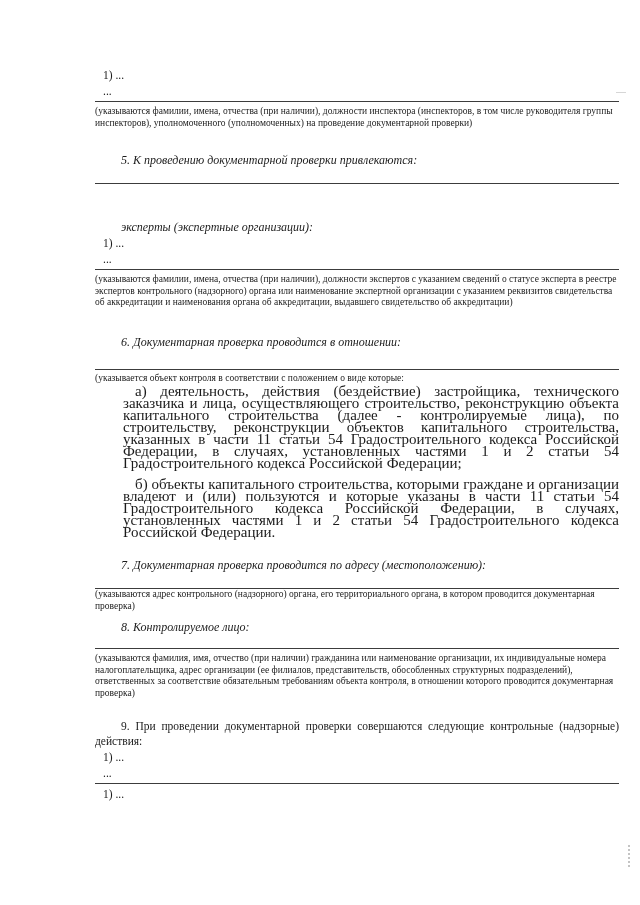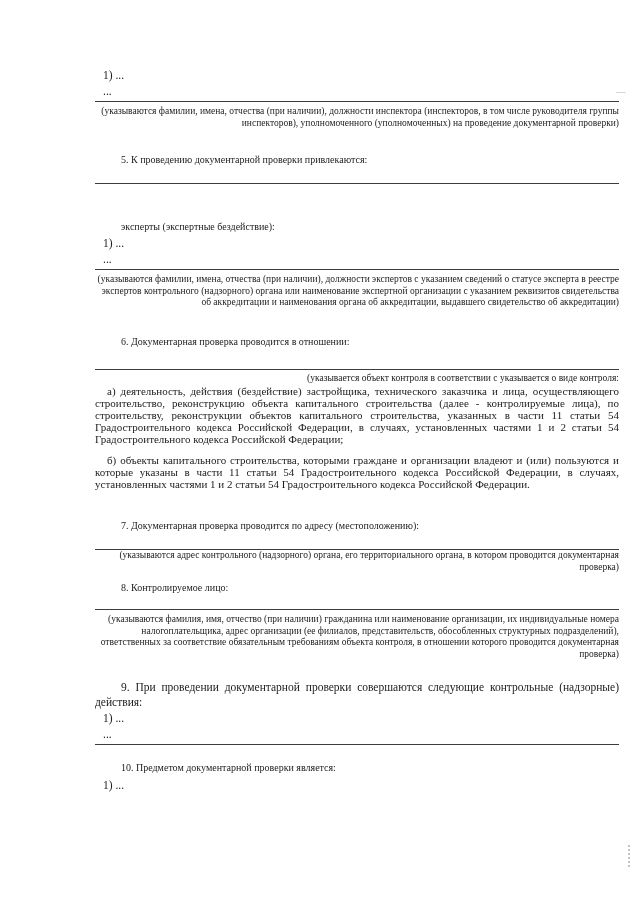--- a/index.html
+++ b/index.html
@@ -24,32 +24,34 @@
     line-height: 14px;
     padding-left: 8px;
   }
   .rule {
     border-bottom: 1px solid #3c3c3c;
     height: 1px;
   }
   .note {
     font-size: 9.5px;
     line-height: 11.5px;
-    text-align: right;
+    text-align: left;
   }
   .heading {
-    font-size: 10px;
+    font-size: 12px;
     line-height: 14px;
     text-indent: 26px;
+    font-style: italic;
   }
   .para {
-    font-size: 11px;
+    font-size: 15px;
     line-height: 12px;
     text-align: justify;
     text-indent: 12px;
+    margin-left: 28px;
   }
   .para-main {
     font-size: 11.5px;
     line-height: 14.5px;
     text-align: justify;
     text-indent: 26px;
   }
   .artifact-dots {
     position: absolute;
     right: 10px;
@@ -73,44 +75,43 @@
 <div class="sheet">
 
   <div class="item">1) ...</div>
   <div class="item" style="margin-top:2px">...</div>
   <div class="rule" style="margin-top:3px"></div>
   <div class="note" style="margin-top:4px">(указываются фамилии, имена, отчества (при наличии), должности инспектора (инспекторов, в том числе руководителя группы инспекторов), уполномоченного (уполномоченных) на проведение документарной проверки)</div>
 
   <div class="heading" style="margin-top:24px">5. К проведению документарной проверки привлекаются:</div>
   <div class="rule" style="margin-top:16px"></div>
 
-  <div class="heading" style="margin-top:36px">эксперты (экспертные бездействие):</div>
+  <div class="heading" style="margin-top:36px">эксперты (экспертные организации):</div>
   <div class="item" style="margin-top:2px">1) ...</div>
   <div class="item" style="margin-top:2px">...</div>
   <div class="rule" style="margin-top:3px"></div>
   <div class="note" style="margin-top:4px">(указываются фамилии, имена, отчества (при наличии), должности экспертов с указанием сведений о статусе эксперта в реестре экспертов контрольного (надзорного) органа или наименование экспертной организации с указанием реквизитов свидетельства об аккредитации и наименования органа об аккредитации, выдавшего свидетельство об аккредитации)</div>
 
   <div class="heading" style="margin-top:26px">6. Документарная проверка проводится в отношении:</div>
   <div class="rule" style="margin-top:20px"></div>
-  <div class="note" style="margin-top:3px">(указывается объект контроля в соответствии с указывается о виде контроля:</div>
+  <div class="note" style="margin-top:3px">(указывается объект контроля в соответствии с положением о виде которые:</div>
   <div class="para" style="margin-top:1px">а) деятельность, действия (бездействие) застройщика, технического заказчика и лица, осуществляющего строительство, реконструкцию объекта капитального строительства (далее - контролируемые лица), по строительству, реконструкции объектов капитального строительства, указанных в части 11 статьи 54 Градостроительного кодекса Российской Федерации, в случаях, установленных частями 1 и 2 статьи 54 Градостроительного кодекса Российской Федерации;</div>
   <div class="para" style="margin-top:9px">б) объекты капитального строительства, которыми граждане и организации владеют и (или) пользуются и которые указаны в части 11 статьи 54 Градостроительного кодекса Российской Федерации, в случаях, установленных частями 1 и 2 статьи 54 Градостроительного кодекса Российской Федерации.</div>
 
-  <div class="heading" style="margin-top:29px">7. Документарная проверка проводится по адресу (местоположению):</div>
+  <div class="heading" style="margin-top:20px">7. Документарная проверка проводится по адресу (местоположению):</div>
   <div class="rule" style="margin-top:16px"></div>
   <div class="note" style="">(указываются адрес контрольного (надзорного) органа, его территориального органа, в котором проводится документарная проверка)</div>
 
   <div class="heading" style="margin-top:8px">8. Контролируемое лицо:</div>
   <div class="rule" style="margin-top:14px"></div>
   <div class="note" style="margin-top:4px">(указываются фамилия, имя, отчество (при наличии) гражданина или наименование организации, их индивидуальные номера налогоплательщика, адрес организации (ее филиалов, представительств, обособленных структурных подразделений), ответственных за соответствие обязательным требованиям объекта контроля, в отношении которого проводится документарная проверка)</div>
 
   <div class="para-main" style="margin-top:20px">9. При проведении документарной проверки совершаются следующие контрольные (надзорные) действия:</div>
   <div class="item" style="margin-top:2px">1) ...</div>
   <div class="item" style="margin-top:2px">...</div>
   <div class="rule" style="margin-top:3px"></div>
 
-  <div class="heading" style="margin-top:16px">10. Предметом документарной проверки является:</div>
   <div class="item" style="margin-top:3px">1) ...</div>
 
 </div>
 
 <div class="artifact-corner"></div>
 <div class="artifact-dots"></div>
 
 </body></html>

